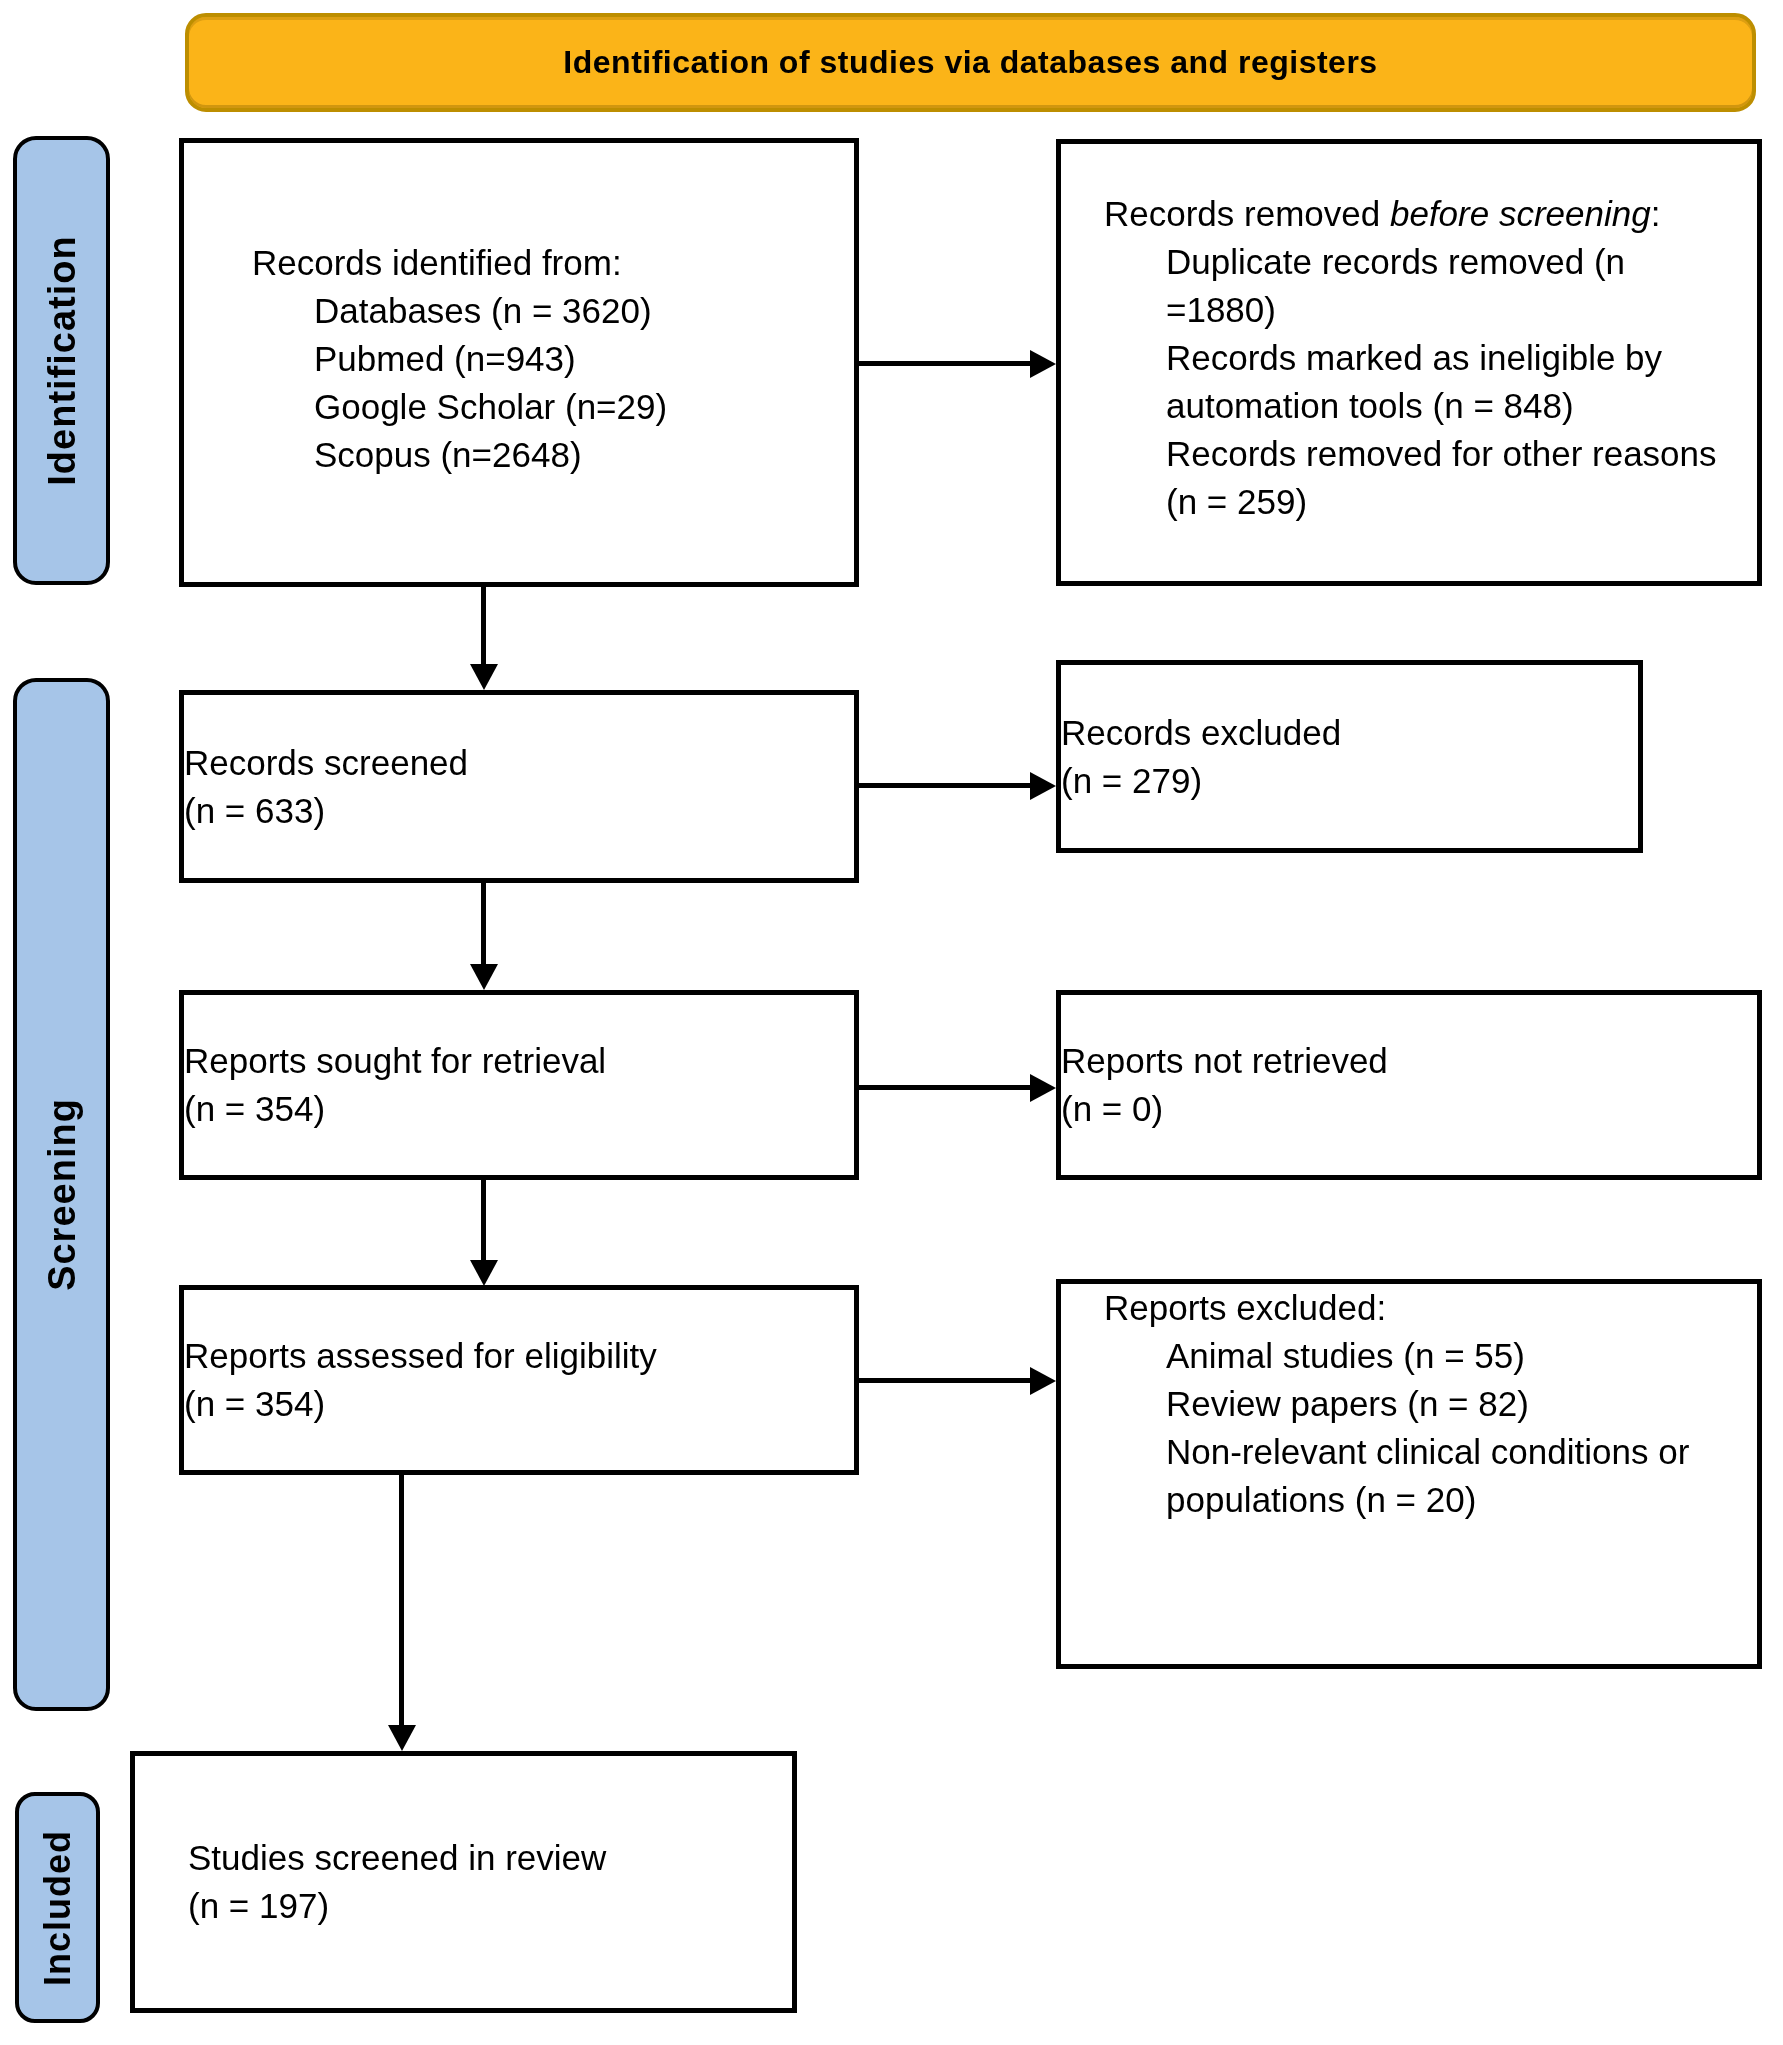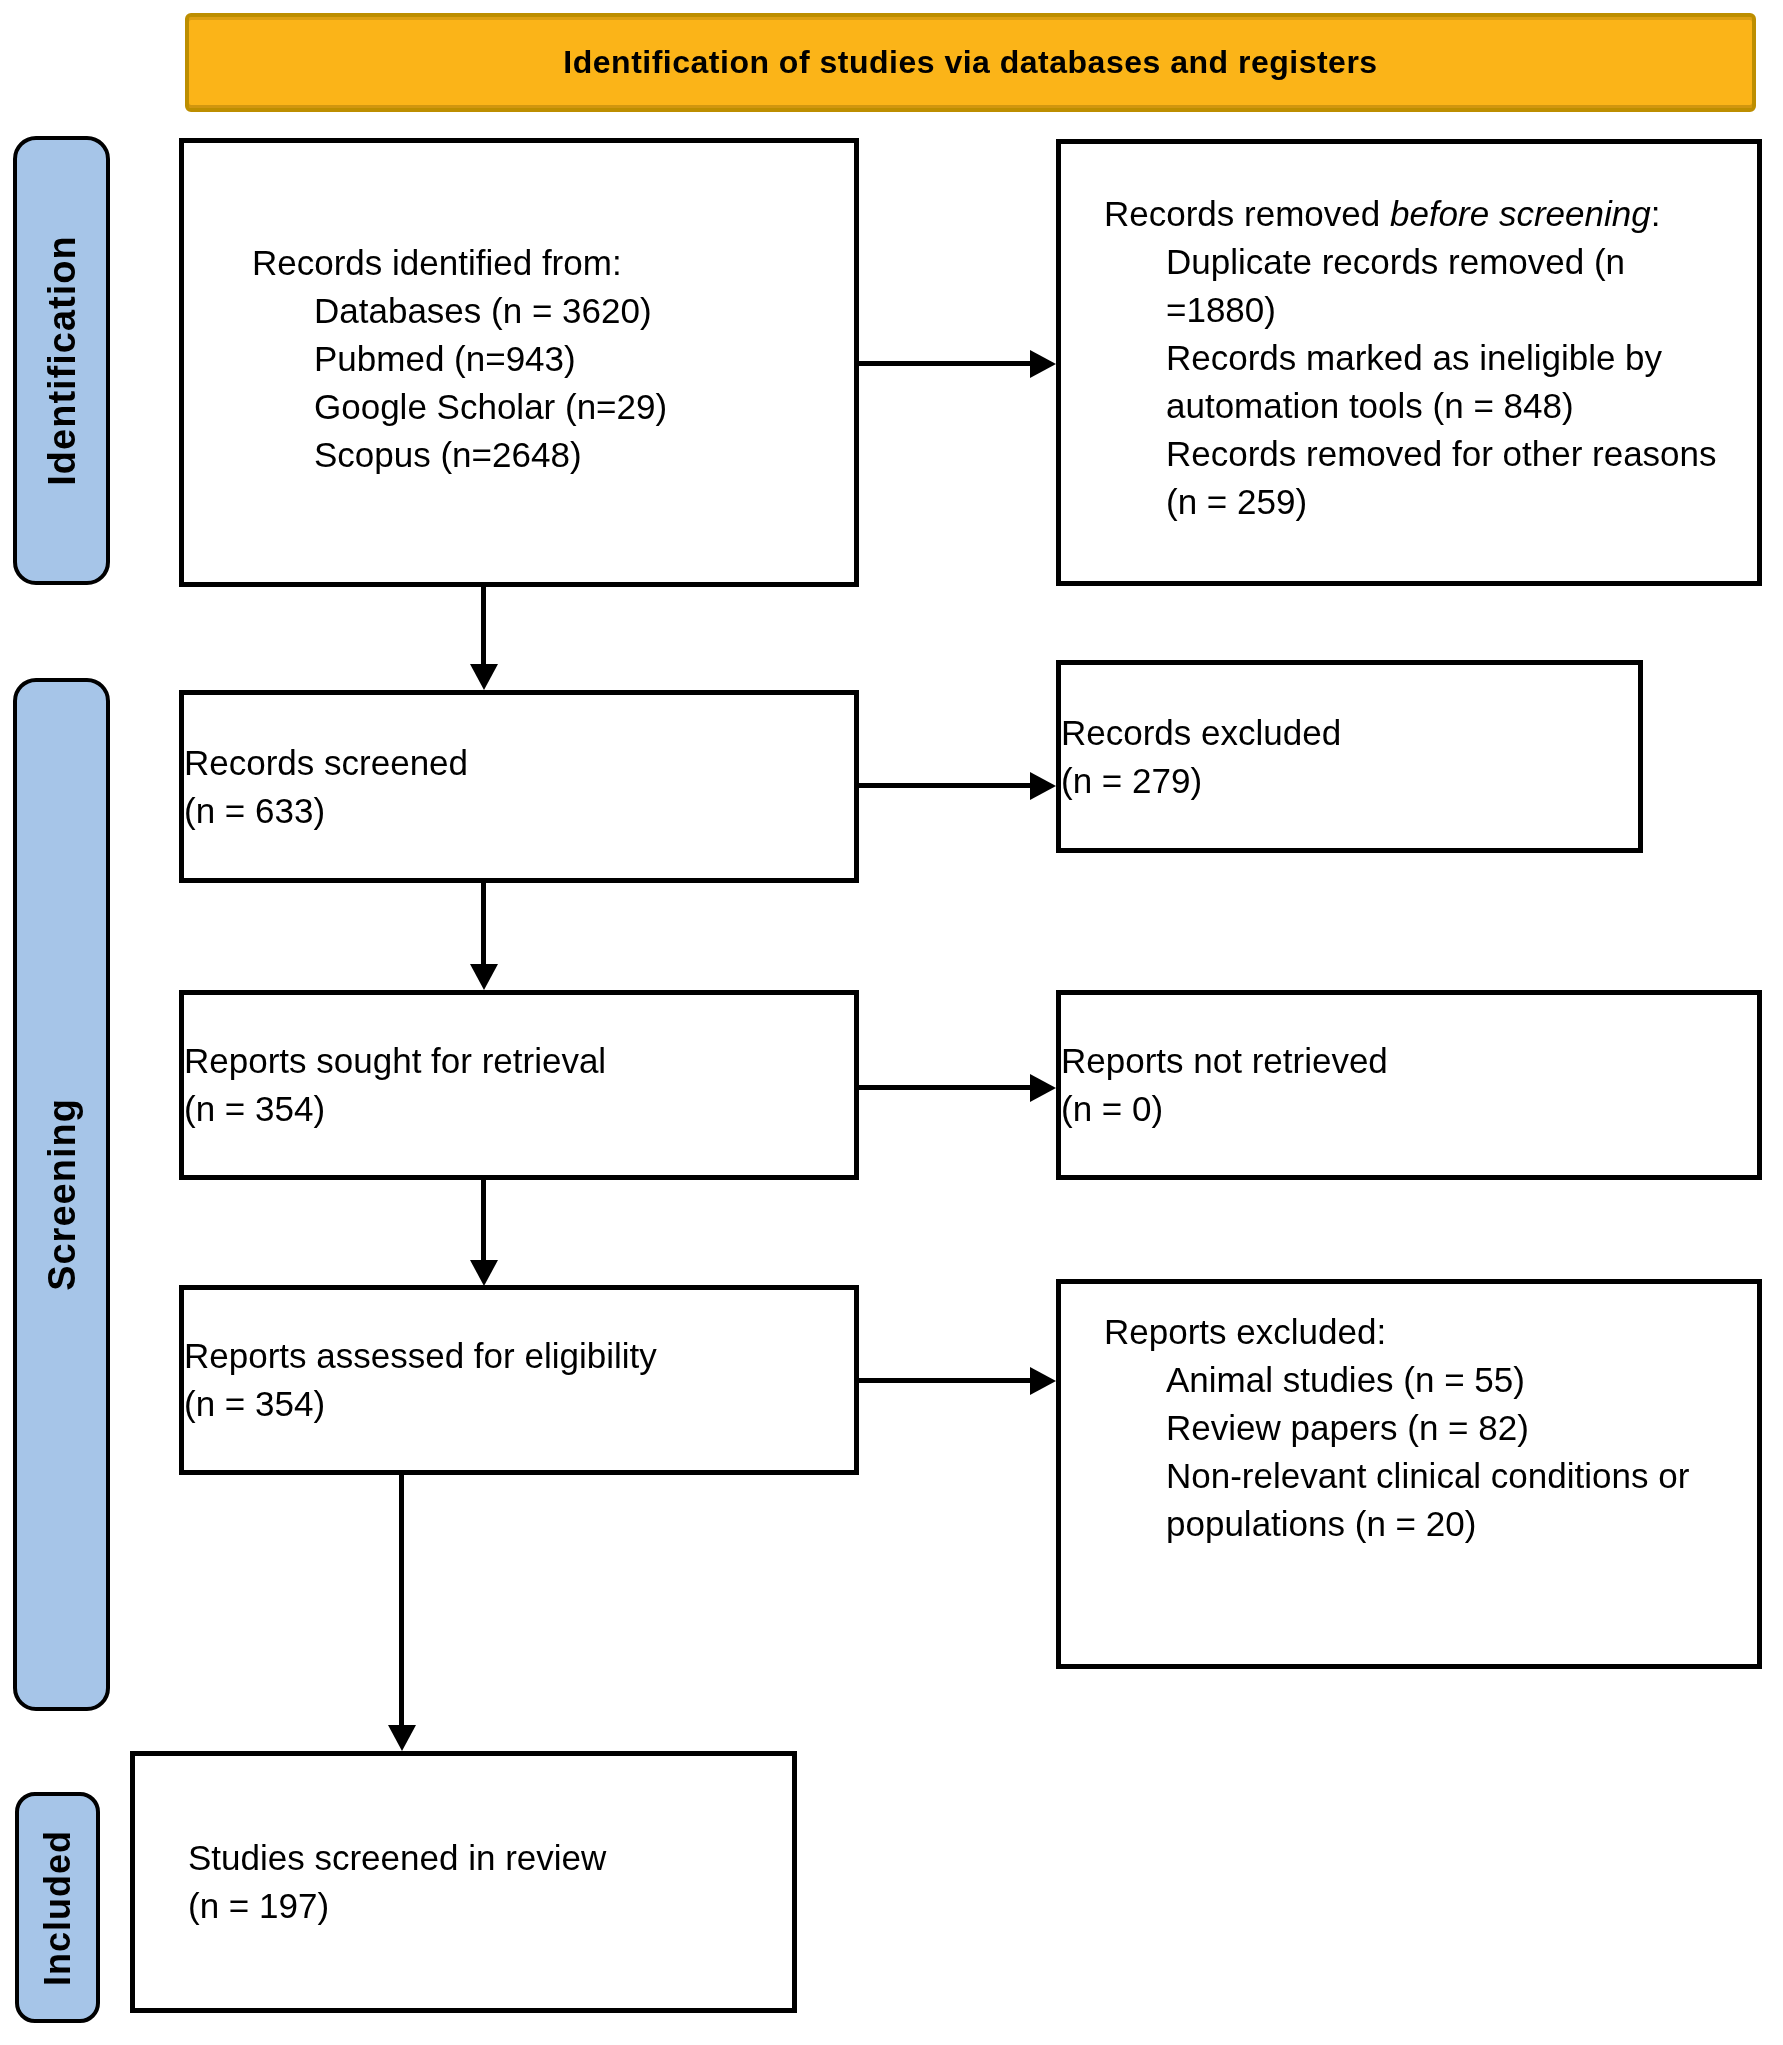--- a/index.html
+++ b/index.html
@@ -9,21 +9,21 @@
     background:#ffffff;
     font-family:"Liberation Sans", sans-serif;
     color:#000000;
   }
   
   .banner{
     position:absolute;left:185px;top:13.4px;width:1571px;height:99px;
     box-sizing:border-box;
     background:var(--banner-bg,#FBB418);
     border:4.3px solid var(--banner-border,#BD8E00);
-    border-radius:6px;
+    border-radius:21px;
     display:flex;align-items:center;justify-content:center;
     box-shadow:inset 0 -2.9px 0 rgba(130,95,0,0.35), inset 0 2.9px 0 rgba(130,95,0,0.25);
   }
   .banner-title{font-size:32px;font-weight:bold;letter-spacing:0.5px;}
   
   .stage{
     position:absolute;box-sizing:border-box;
     background:var(--stage-bg,#A6C5E8);
     border:4.8px solid #000000;
     border-radius:23px;
@@ -36,21 +36,21 @@
     font-size:38px;font-weight:bold;letter-spacing:1px;
   }
   
   .box{
     position:absolute;box-sizing:border-box;
     background:#ffffff;border:5.3px solid #000000;
     font-size:35px;line-height:1.37;
   }
   .box .inner{box-sizing:border-box;width:100%;height:100%;padding-right:26.4px;}
   .inner.toppad{padding-top:96px;padding-left:68px;}
-  .inner.toppad-sm{padding-top:24px;padding-left:43px;}
+  .inner.toppad-sm{padding-left:43px;}
   .inner.center{display:flex;flex-direction:column;justify-content:center;}
   .line{white-space:nowrap;}
   .item{margin-left:62px;}
   .em{font-style:italic;}
   
   .varrow{position:absolute;width:5.3px;background:#000000;}
   .varrow::after{
     content:'';position:absolute;left:50%;bottom:-25px;transform:translateX(-50%);
     border:14.4px solid transparent;border-bottom:0;border-top:26px solid #000000;
   }

